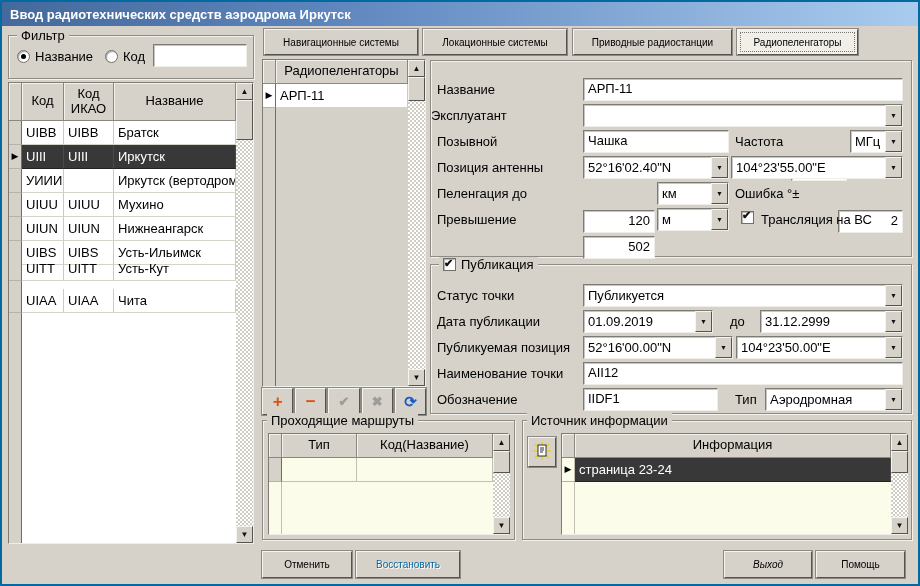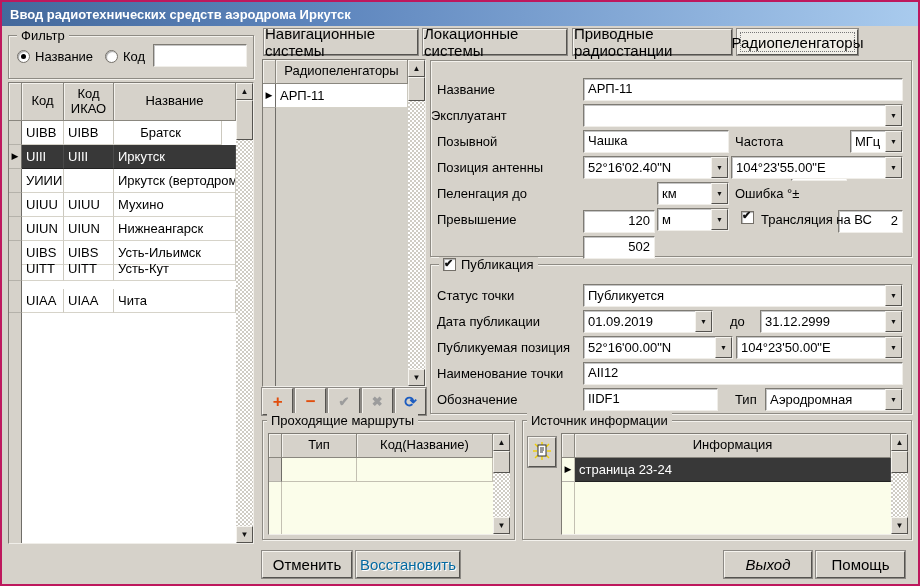--- a/index.html
+++ b/index.html
@@ -1,36 +1,36 @@
 <!DOCTYPE html>
 <html><head>
 <meta charset="utf-8">
 <style>
   * { margin:0; padding:0; box-sizing:border-box; }
   html,body { width:920px; height:586px; overflow:hidden; background:#9a9a9a; }
   body { font-family:"Liberation Sans", sans-serif; font-size:13px; color:#000; }
   .window { position:relative; width:920px; height:586px; background:#d6d2ca;
-            border:2px solid #be185d; }
+            border:2px solid #0369a1; }
   .titlebar { position:absolute; left:0; top:0; width:916px; height:24px;
               background:linear-gradient(to right,#44699c 0%,#5d85bd 35%,#a9cbee 100%);
               display:flex; align-items:center; padding-left:8px; }
   .title-text { color:#fff; font-weight:bold; font-size:13px; }
 
   
   .groupbox { position:absolute; border:1px solid #8e8b84;
               box-shadow:inset 1px 1px 0 #f4f2ed, 1px 1px 0 #f4f2ed;padding-left:45px; }
   .gb-legend { position:absolute; top:-8px; left:8px; background:#d6d2ca; padding:0 4px;
                font-size:13px; white-space:nowrap; line-height:15px; }
 
   
   .sunken { border:1px solid; border-color:#7e7b74 #f0eee9 #f0eee9 #7e7b74;
             box-shadow:inset 1px 1px 0 rgba(90,90,90,.45); }
   .btn { background:#d6d2ca; border:1px solid; border-color:#f6f4ef #55534f #55534f #f6f4ef;
          box-shadow:0 0 0 1px #8c8984; display:flex; align-items:center; justify-content:center;
-         font-size:15px; cursor:default; }
+         font-size:10px; cursor:default; }
   .btn.disabled { color:#0369a1; text-shadow:1px 1px 0 #fff; }
 
   
   .tb { position:absolute; background:#fff; font-family:"Liberation Sans",sans-serif;
         font-size:13px; padding:2px 4px; border:1px solid; height:23px;
         border-color:#7e7b74 #f0eee9 #f0eee9 #7e7b74; box-shadow:inset 1px 1px 0 rgba(90,90,90,.35); }
   .tb.num { text-align:right;margin-top:28px; }
   .combo { position:absolute; height:23px; background:#fff; border:1px solid;
            border-color:#7e7b74 #f0eee9 #f0eee9 #7e7b74; box-shadow:inset 1px 1px 0 rgba(90,90,90,.35);
            display:flex; align-items:center; }
@@ -117,21 +117,21 @@
     <div class="marker-strip"></div>
     <div class="hcell" style="left:0; width:13px; height:38px;"></div>
     <div class="hcell" style="left:13px; width:42px; height:38px;">Код</div>
     <div class="hcell" style="left:55px; width:50px; height:38px; padding:0 3px;">Код ИКАО</div>
     <div class="hcell" style="left:105px; width:122px; height:38px;">Название</div>
 
     <div class="trow" style="top:38px;">
       <div class="mcell"></div>
       <div class="bcell" style="left:13px; width:42px;">UIBB</div>
       <div class="bcell" style="left:55px; width:50px;">UIBB</div>
-      <div class="bcell" style="left:91px; width:122px;text-align:center;">Братск</div>
+      <div class="bcell" style="left:105px; width:122px;">Братск</div>
     </div>
     <div class="trow sel" style="top:62px;">
       <div class="mcell">
           <span class="marker-glyph">▶</span>
         </div>
       <div class="bcell" style="left:13px; width:42px;">UIII</div>
       <div class="bcell" style="left:55px; width:50px;">UIII</div>
       <div class="bcell" style="left:105px; width:122px;">Иркутск</div>
     </div>
     <div class="trow" style="top:86px;">

